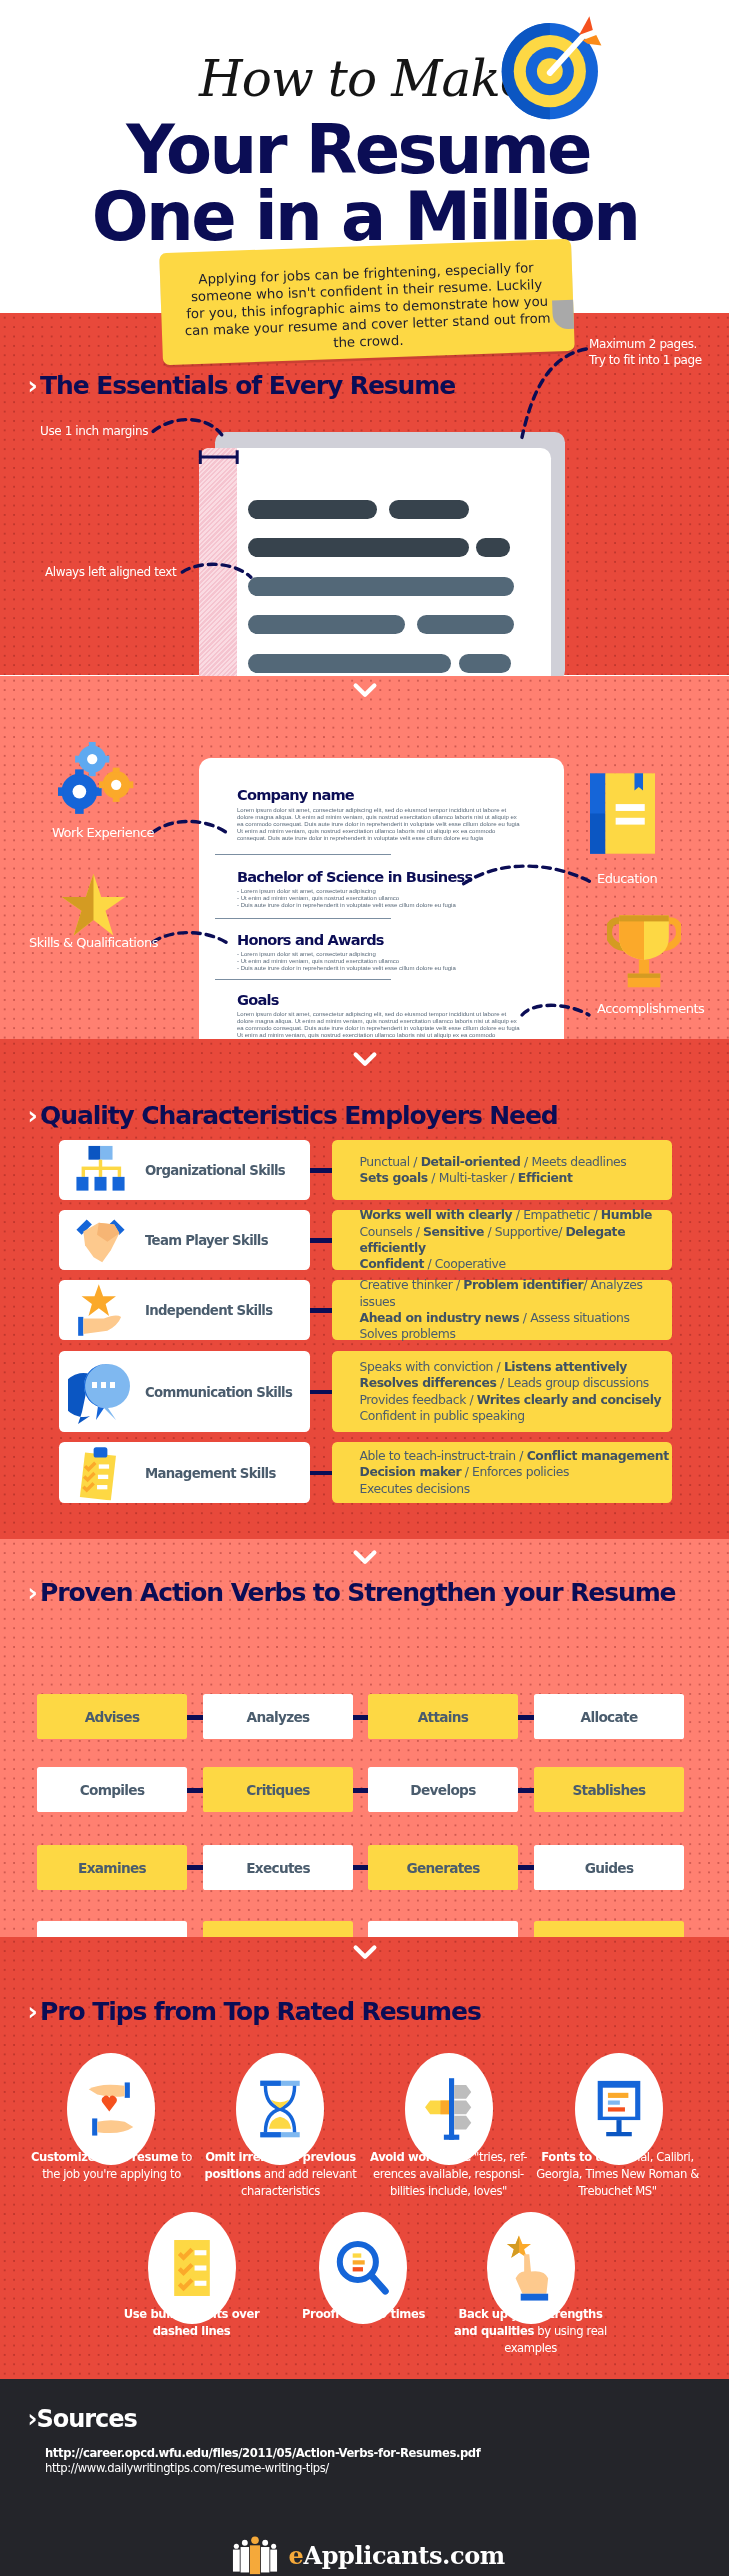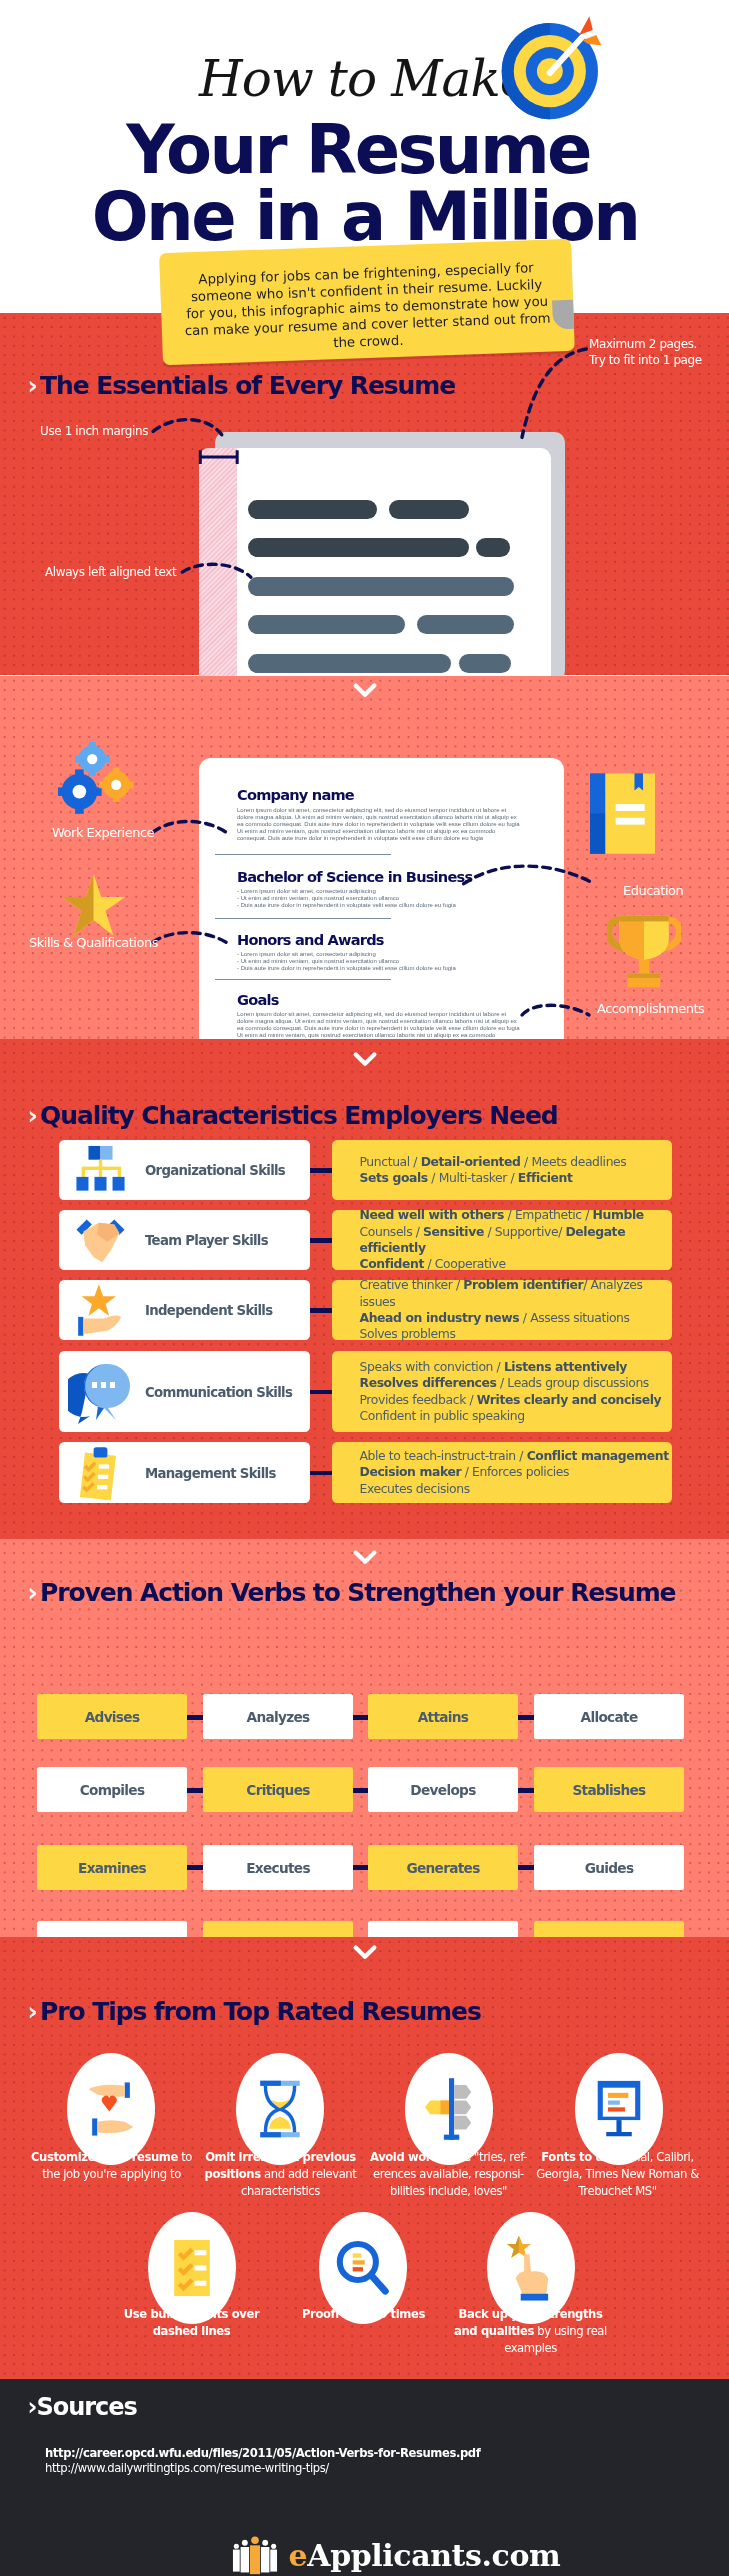--- a/index.html
+++ b/index.html
@@ -67,24 +67,24 @@
 
   
   #s5 { top: 1937px; height: 442px; background-color: #e8493b; }
   .tip-circle { position: absolute; width: 88px; height: 112px; border-radius: 50%; background: #fff; }
   .tip-circle svg { position: absolute; left: 50%; top: 50%; transform: translate(-50%, -50%); }
   .tip-text { position: absolute; width: 163px; text-align: center; color: #fff; font-size: 11.6px; line-height: 17px; letter-spacing: -0.4px; font-family: "DejaVu Sans", sans-serif; }
   .tip-text b { font-weight: bold; }
 
   
   #s6 { top: 2379px; height: 197px; background: #24252a; }
-  .src-title { position: absolute; left: 27.5px; top: 14px; color: #fff; font-family: "DejaVu Sans", sans-serif; font-weight: bold; font-size: 24px; letter-spacing: -1px; }
+  .src-title { position: absolute; left: 27.5px; top: 26px; color: #fff; font-family: "DejaVu Sans", sans-serif; font-weight: bold; font-size: 24px; letter-spacing: -1px; }
   .src { position: absolute; left: 45px; color: #fff; font-size: 11.6px; letter-spacing: -0.4px; font-family: "DejaVu Sans", sans-serif; }
   .logo { position: absolute; left: 230px; top: 157px; display: flex; align-items: center; }
-  .logo-text { font-family: "DejaVu Serif", serif; font-weight: bold; font-size: 30px; color: #fff; margin-left: 8.6px; letter-spacing: -0.4px; }
+  .logo-text { font-family: "DejaVu Serif", serif; font-weight: bold; font-size: 24px; color: #fff; margin-left: 8.6px; letter-spacing: -0.4px; }
   .logo-text .e { color: #f5a93a; }
 </style>
 </head>
 <body>
 
 <section id="hero" class="sec">
   <div class="script-title">How to Make</div>
   <svg class="target" viewBox="0 0 128 128">
     <circle cx="58" cy="70" r="56" fill="#1565d8"></circle>
     <path d="M58 14 A56 56 0 0 0 58 126 Z" fill="#0b56c2"></path>
@@ -222,21 +222,21 @@
   <svg class="s2-svg" viewBox="0 0 850 423">
     <g fill="none" stroke="#0b0d55" stroke-width="4" stroke-dasharray="9 7" stroke-linecap="round">
       <path d="M178 182 C 200 165, 240 165, 266 184"></path>
       <path d="M178 310 C 200 295, 240 295, 266 312"></path>
       <path d="M540 242 C 580 215, 640 215, 688 240"></path>
       <path d="M608 395 C 620 380, 660 380, 686 395"></path>
     </g>
   </svg>
   <div class="rlabel" style="left:52px;top:149px;">Work Experience</div>
   <div class="rlabel" style="left:29px;top:259px;">Skills &amp; Qualifications</div>
-  <div class="rlabel" style="left:623px;top:195px;margin-top:12px;">Education</div>
+  <div class="rlabel" style="left:597px;top:195px;">Education</div>
   <div class="rlabel" style="left:597px;top:325px;">Accomplishments</div>
 </section>
 
 <section id="s3" class="sec dots">
   <svg class="down-chev" style="top:12px;" viewBox="0 0 30 20">
       <polyline points="4,4 15,15 26,4" fill="none" stroke="#fff" stroke-width="5" stroke-linecap="round" stroke-linejoin="round"></polyline>
     </svg>
   <div class="stitle" style="top:62px;"><span class="chev">›</span><span>Quality Characteristics Employers Need</span></div>
 
   <div class="skill-row" style="top:101px;height:60px;">
@@ -267,21 +267,21 @@
       <svg class="skill-icon" viewBox="0 0 64 64">
         <polygon points="4,20 16,8 22,14 10,26" fill="#1565d8"></polygon>
           <polygon points="60,20 48,8 42,14 54,26" fill="#1565d8"></polygon>
         <path d="M12 22 L30 12 L48 14 L54 24 L44 44 L34 58 L24 52 L14 38 Z" fill="#fdc98d"></path>
         <path d="M30 12 L48 14 L54 24 L40 34 L28 26 Z" fill="#f6b574"></path>
       </svg>
       <div class="skill-name">Team Player Skills</div>
     </div>
     <div class="skill-conn"></div>
     <div class="skill-traits">
-        <div><b>Need well with others</b><span> / Empathetic / </span><b>Humble</b></div>
+        <div><b>Works well with clearly</b><span> / Empathetic / </span><b>Humble</b></div>
         <div><span>Counsels / </span><b>Sensitive</b><span> / Supportive/ </span><b>Delegate efficiently</b></div>
         <div><b>Confident</b><span> / Cooperative</span></div>
       </div>
   </div>
 
   <div class="skill-row" style="top:241px;height:60px;">
     <div class="skill-card">
       <svg class="skill-icon" viewBox="0 0 64 64">
         <polygon points="30,2 35,16 50,16 38,25 42,39 30,30 18,39 22,25 10,16 25,16" fill="#fba92a"></polygon>
         <rect x="6" y="40" width="6" height="22" fill="#1565d8"></rect>

